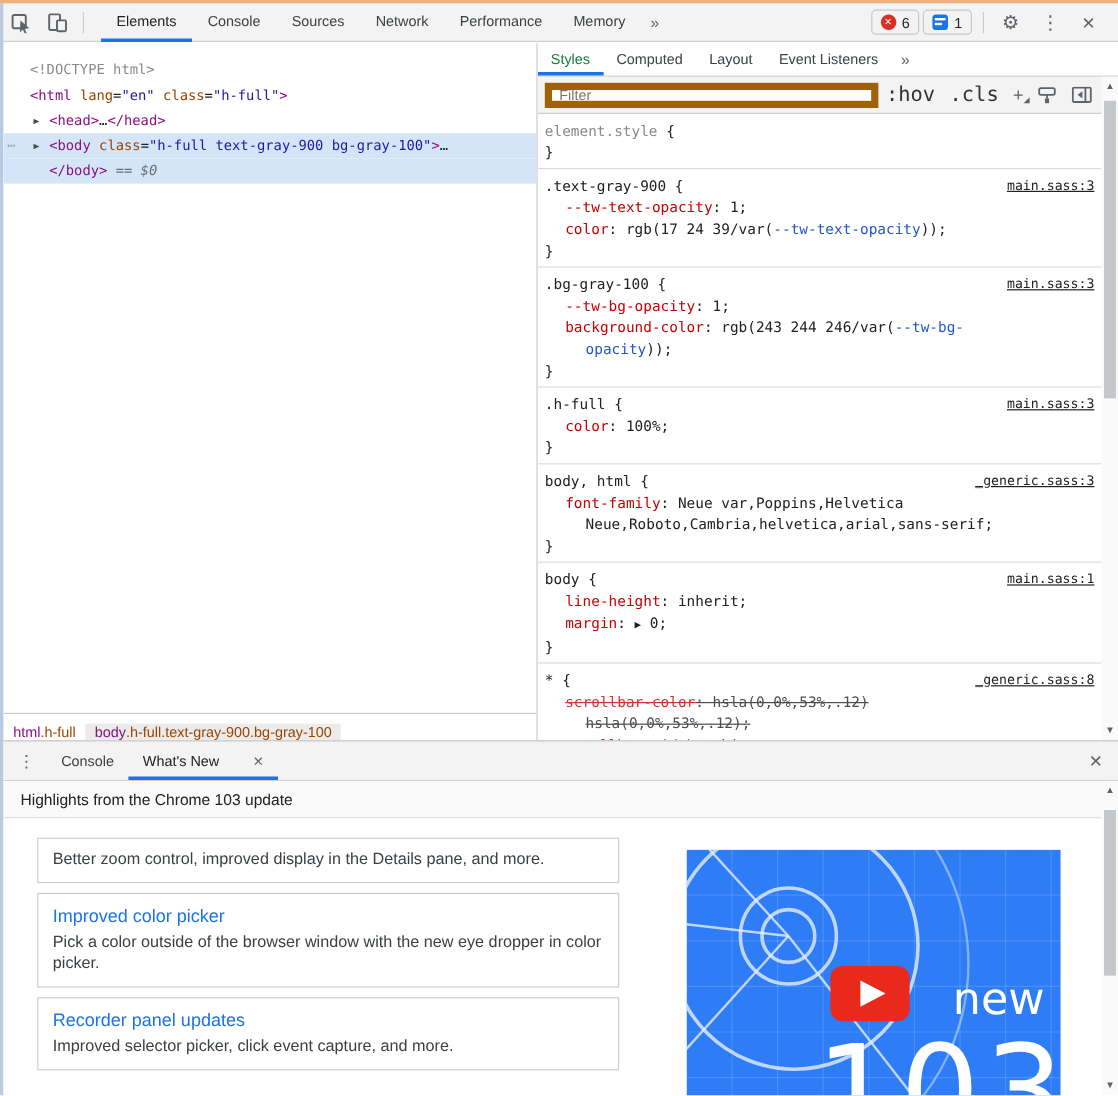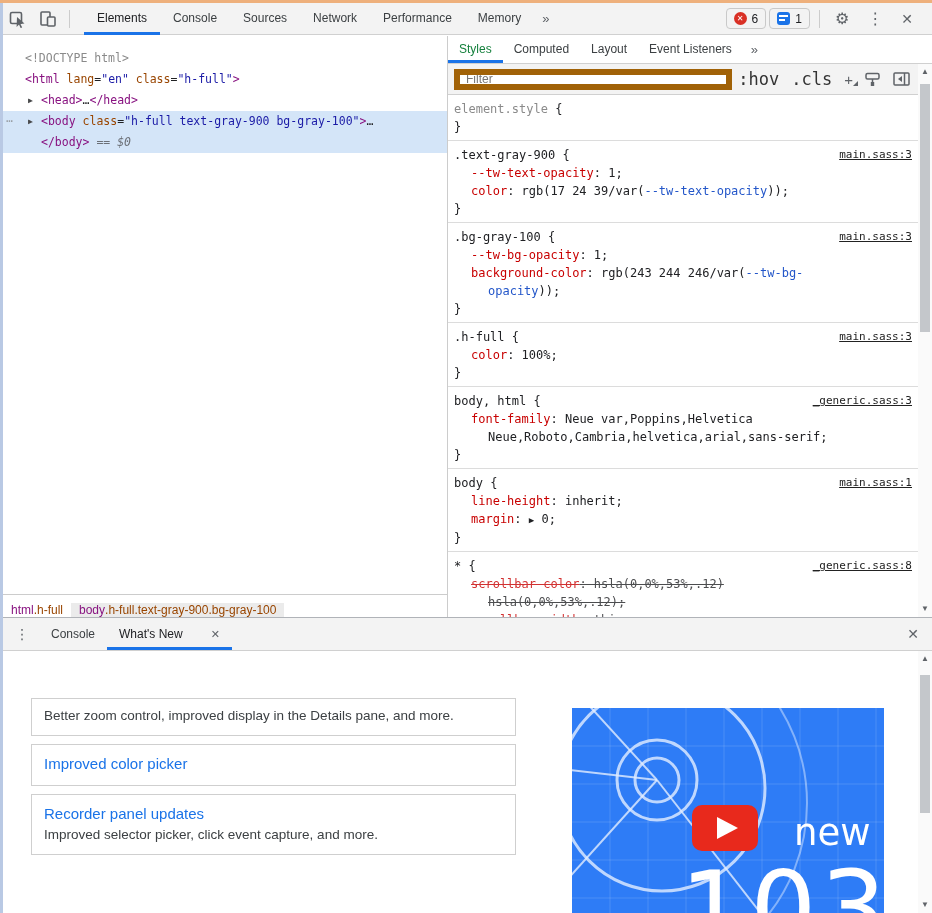--- a/index.html
+++ b/index.html
@@ -255,24 +255,25 @@
         <div class="dtab">
           <span>Console</span>
         </div>
         <div class="dtab active">
           <span>What's New</span>
           <span class="x">✕</span>
         </div>
       </div>
     <div class="drawer-close">✕</div>
   </div>
+  <div class="drawer-header">Highlights from the Chrome 103 update</div>
   <div class="drawer-content">
     <div class="cards">
         <div class="card"><div class="card-desc">Better zoom control, improved display in the Details pane, and more.</div></div>
-        <div class="card"><a class="card-title">Improved color picker</a></div>
+        <div class="card"><a class="card-title">Improved color picker</a><div class="card-desc">Pick a color outside of the browser window with the new eye dropper in color picker.</div></div>
         <div class="card"><a class="card-title">Recorder panel updates</a><div class="card-desc">Improved selector picker, click event capture, and more.</div></div>
       </div>
     <div class="thumb-wrap">
       <svg width="312" height="230" viewBox="0 0 312 230">
         <rect width="312" height="230" fill="#2e7cf6"></rect>
         <g stroke="#ffffff" stroke-opacity="0.14" stroke-width="1">
           <path d="M38 0 V230 M76 0 V230 M114 0 V230 M152 0 V230 M190 0 V230 M228 0 V230 M266 0 V230 M304 0 V230"></path>
           <path d="M0 38 H312 M0 76 H312 M0 114 H312 M0 152 H312 M0 190 H312"></path>
         </g>
         <g fill="none" stroke="#d8e7ff" stroke-opacity="0.85" stroke-width="3">

